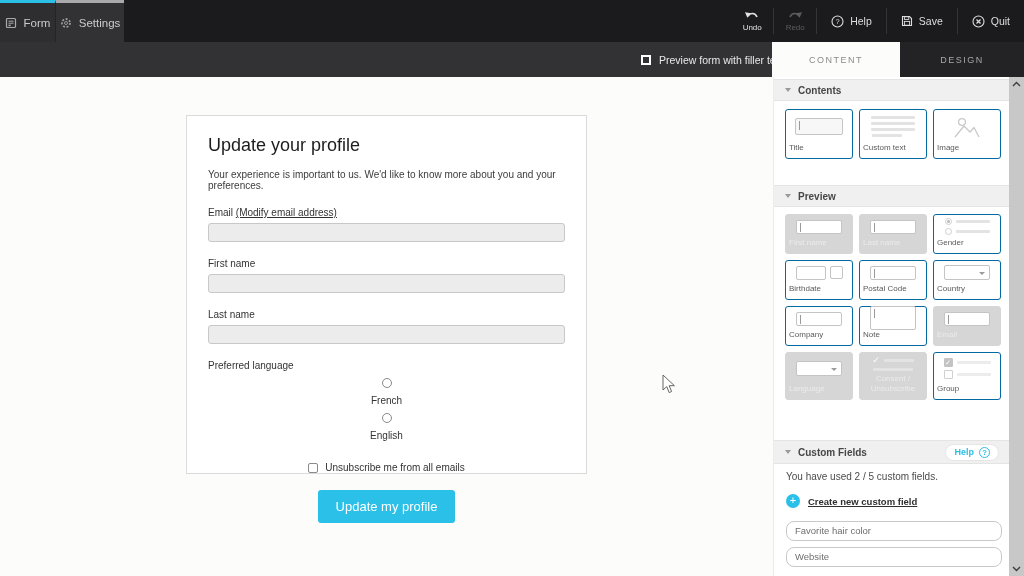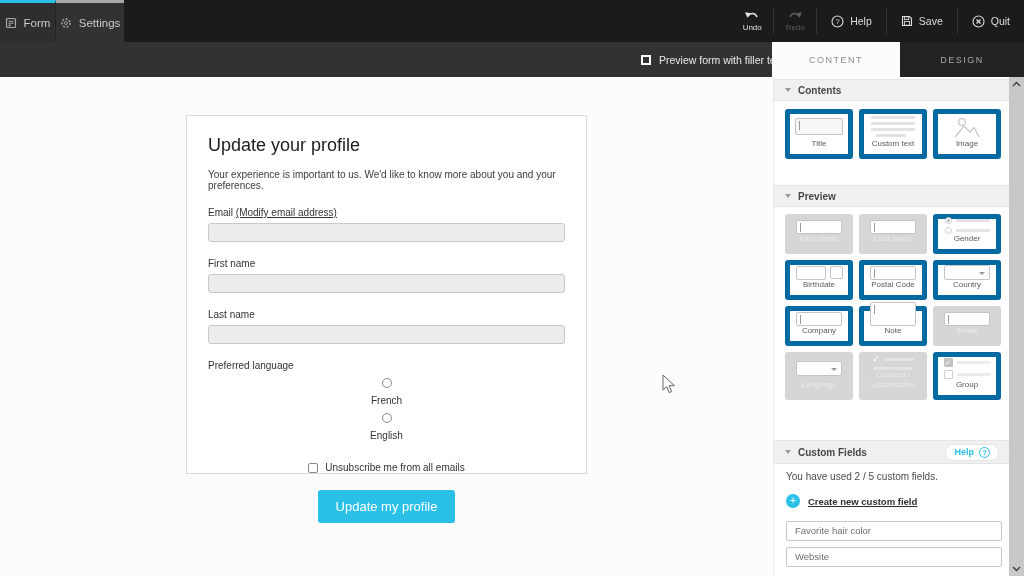--- a/index.html
+++ b/index.html
@@ -43,21 +43,21 @@
   .cb-sm { width:10px; height:10px; border:1px solid #8a8a8a; border-radius:2px; background:#fff; }
   .btn-row { margin-top:17px; text-align:center; }
   .submit-btn { display:inline-block; border:none; background:#2ac0e8; color:#fff; font-size:13px; padding:9px 18px; border-radius:3px; font-family:"Liberation Sans",sans-serif; cursor:pointer; }
 
   
   .sidebar { position:absolute; left:773px; top:77px; width:236px; height:499px; background:#fff; border-left:1px solid #ececec; }
   .sec-head { position:absolute; left:0; width:236px; height:22px; background:#f0f0f0; border-top:1px solid #e4e4e4; border-bottom:1px solid #e4e4e4; display:flex; align-items:center; gap:7px; padding:0 11px; }
   .sec-title { font-size:10px; font-weight:bold; color:#474747; }
   .caret-dn { width:0; height:0; border-left:3.5px solid transparent; border-right:3.5px solid transparent; border-top:4.5px solid #9a9a9a; }
   .grid3 { position:absolute; left:11px; width:216px; display:grid; grid-template-columns:repeat(3,68px); gap:6px; }
-  .card { background:#fff; border:5px solid #0369a1; border-radius:3px; display:flex; flex-direction:column; align-items:center; justify-content:flex-end; padding-bottom:5px; cursor:pointer; }
+  .card { background:#fff; border:1px solid #0369a1; border-radius:3px; display:flex; flex-direction:column; align-items:flex-start; justify-content:flex-end; padding-bottom:5px; cursor:pointer; }
   .card .ic { flex:1; width:100%; display:flex; flex-direction:column; align-items:center; justify-content:center; gap:3px; }
   .card-label { font-size:8px; color:#5a5a5a; text-align:center; line-height:1.25; padding:0 3px; }
   .card.off { background:#d6d6d6; border-color:#d6d6d6; }
   .card.off .card-label { color:#ebebeb; }
   .h50 { height:50px; } .h46 { height:40px; } .h48 { height:48px; }
   .mini-input { width:46px; height:14px; background:#fff; border:1px solid #c4c4c4; border-radius:2px; position:relative; }
   .mini-input::before { content:""; position:absolute; left:3px; top:2px; width:1px; height:9px; background:#9a9a9a; }
   .mini-input.noc::before { display:none; }
   .mini-input.wide { width:48px; height:17px; background:#f7f7f7; }
   .mini-input.tall { height:24px; }
@@ -69,21 +69,21 @@
   .mini-cb { width:9px; height:9px; border:1px solid #d0d0d0; border-radius:1px; background:#fff; font-size:7px; line-height:8px; color:#fff; text-align:center; }
   .mini-cb.chk { background:#c3c3c3; border-color:#c3c3c3; }
   .mini-cal { width:13px; height:13px; border:1px solid #c4c4c4; border-radius:2px; background:#fff; }
   .mini-select { width:46px; height:15px; background:#fff; border:1px solid #c4c4c4; border-radius:2px; position:relative; }
   .mini-select::after { content:""; position:absolute; right:4px; top:6px; width:0; height:0; border-left:3px solid transparent; border-right:3px solid transparent; border-top:3.5px solid #9b9b9b; }
   .consent-check { color:#fff; font-size:9px; line-height:9px; }
   .cust-usage { position:absolute; left:12px; font-size:10px; color:#4c4c4c; }
   .create-row { position:absolute; left:12px; display:flex; align-items:center; gap:8px; cursor:pointer; }
   .plus-circle { width:14px; height:14px; border-radius:50%; background:#2ac0e8; color:#fff; font-size:11px; line-height:13px; text-align:center; }
   .create-link { font-size:9.5px; font-weight:bold; color:#2f2f2f; text-decoration:underline; }
-  .cust-item { position:absolute; left:12px; width:216px; height:20px; border:1px solid #c9c9c9; border-radius:2px; background:#fff; font-size:9.5px; color:#6e6e6e; line-height:18px; padding-left:8px; cursor:pointer; }
+  .cust-item { position:absolute; left:12px; width:216px; height:20px; border:1px solid #c9c9c9; border-radius:8px; background:#fff; font-size:9.5px; color:#6e6e6e; line-height:18px; padding-left:8px; cursor:pointer; }
   .help-btn { margin-left:auto; display:flex; align-items:center; gap:5px; background:#fff; border:1px solid #e6e6e6; border-radius:11px; padding:2px 8px; cursor:pointer; }
   .help-btn span { font-size:9px; font-weight:bold; color:#2ac0e8; }
   .q-circle { width:11px; height:11px; border:1.3px solid #2ac0e8; border-radius:50%; color:#2ac0e8; font-size:7.5px; line-height:9px; text-align:center; font-weight:bold; }
 
   
   .scrollbar { position:absolute; left:1009px; top:77px; width:15px; height:499px; background:#c8c8c8; }
   .sb-arrow { position:absolute; left:0; width:15px; text-align:center; color:#3d3d3d; font-size:9px; }
 
   .cursor { position:absolute; left:662px; top:374px; }
 </style>

